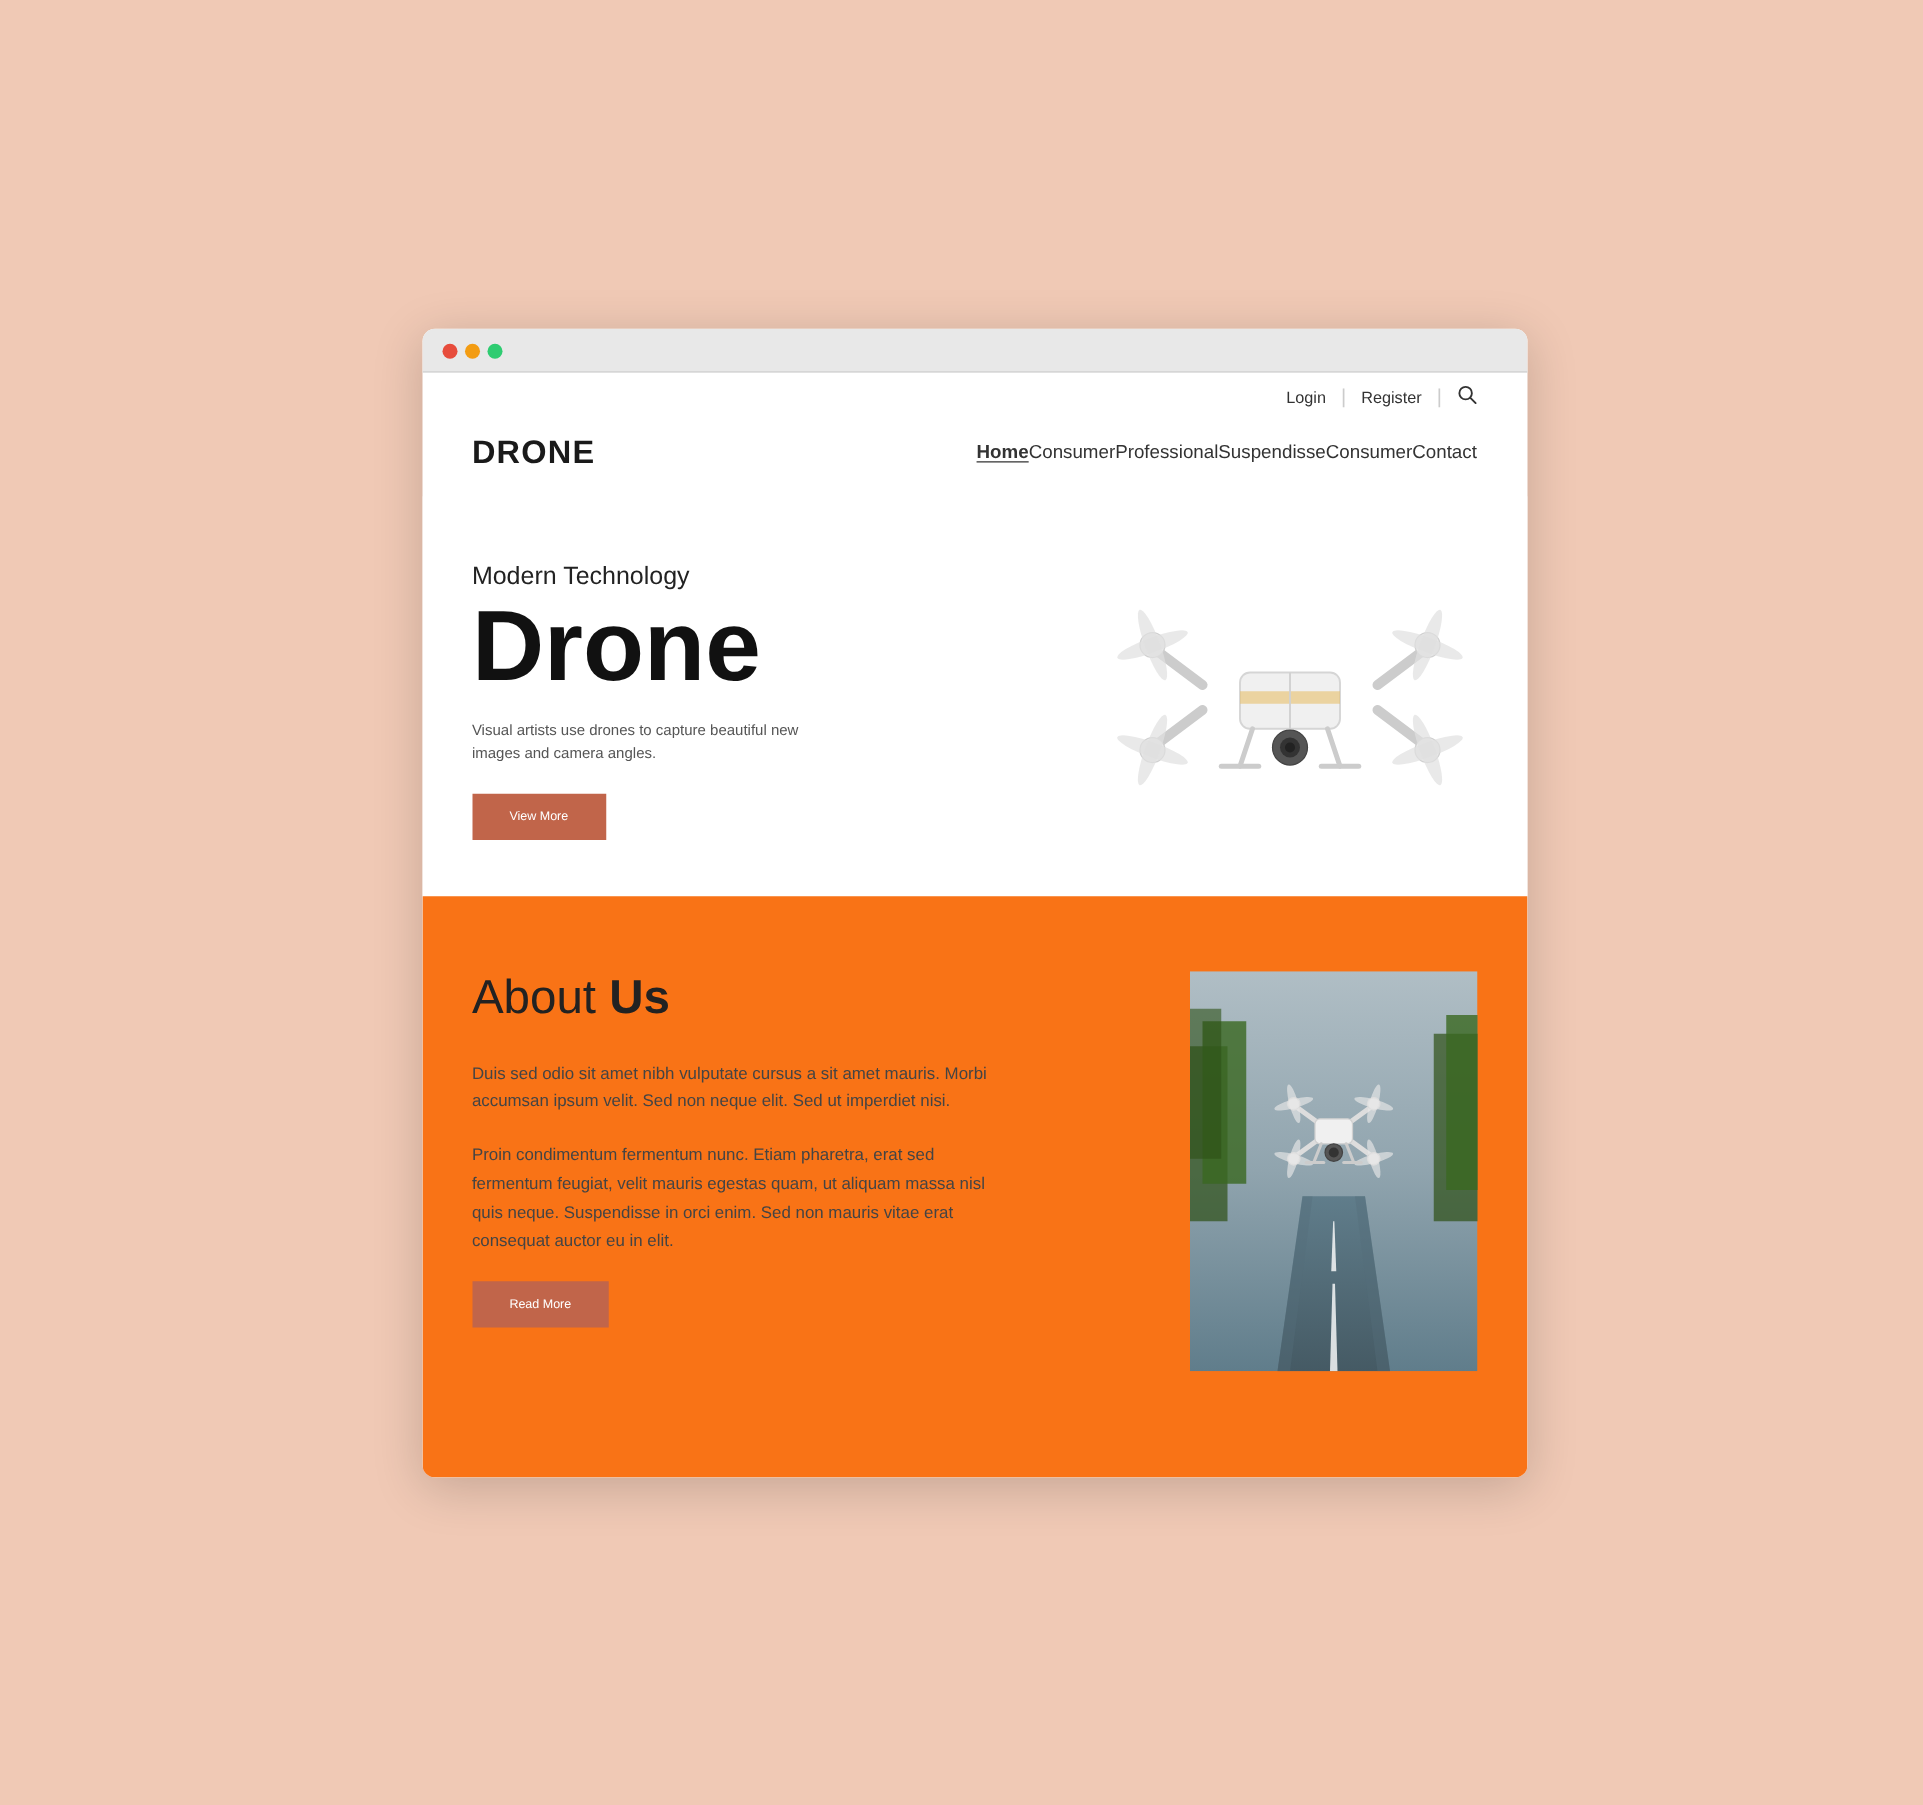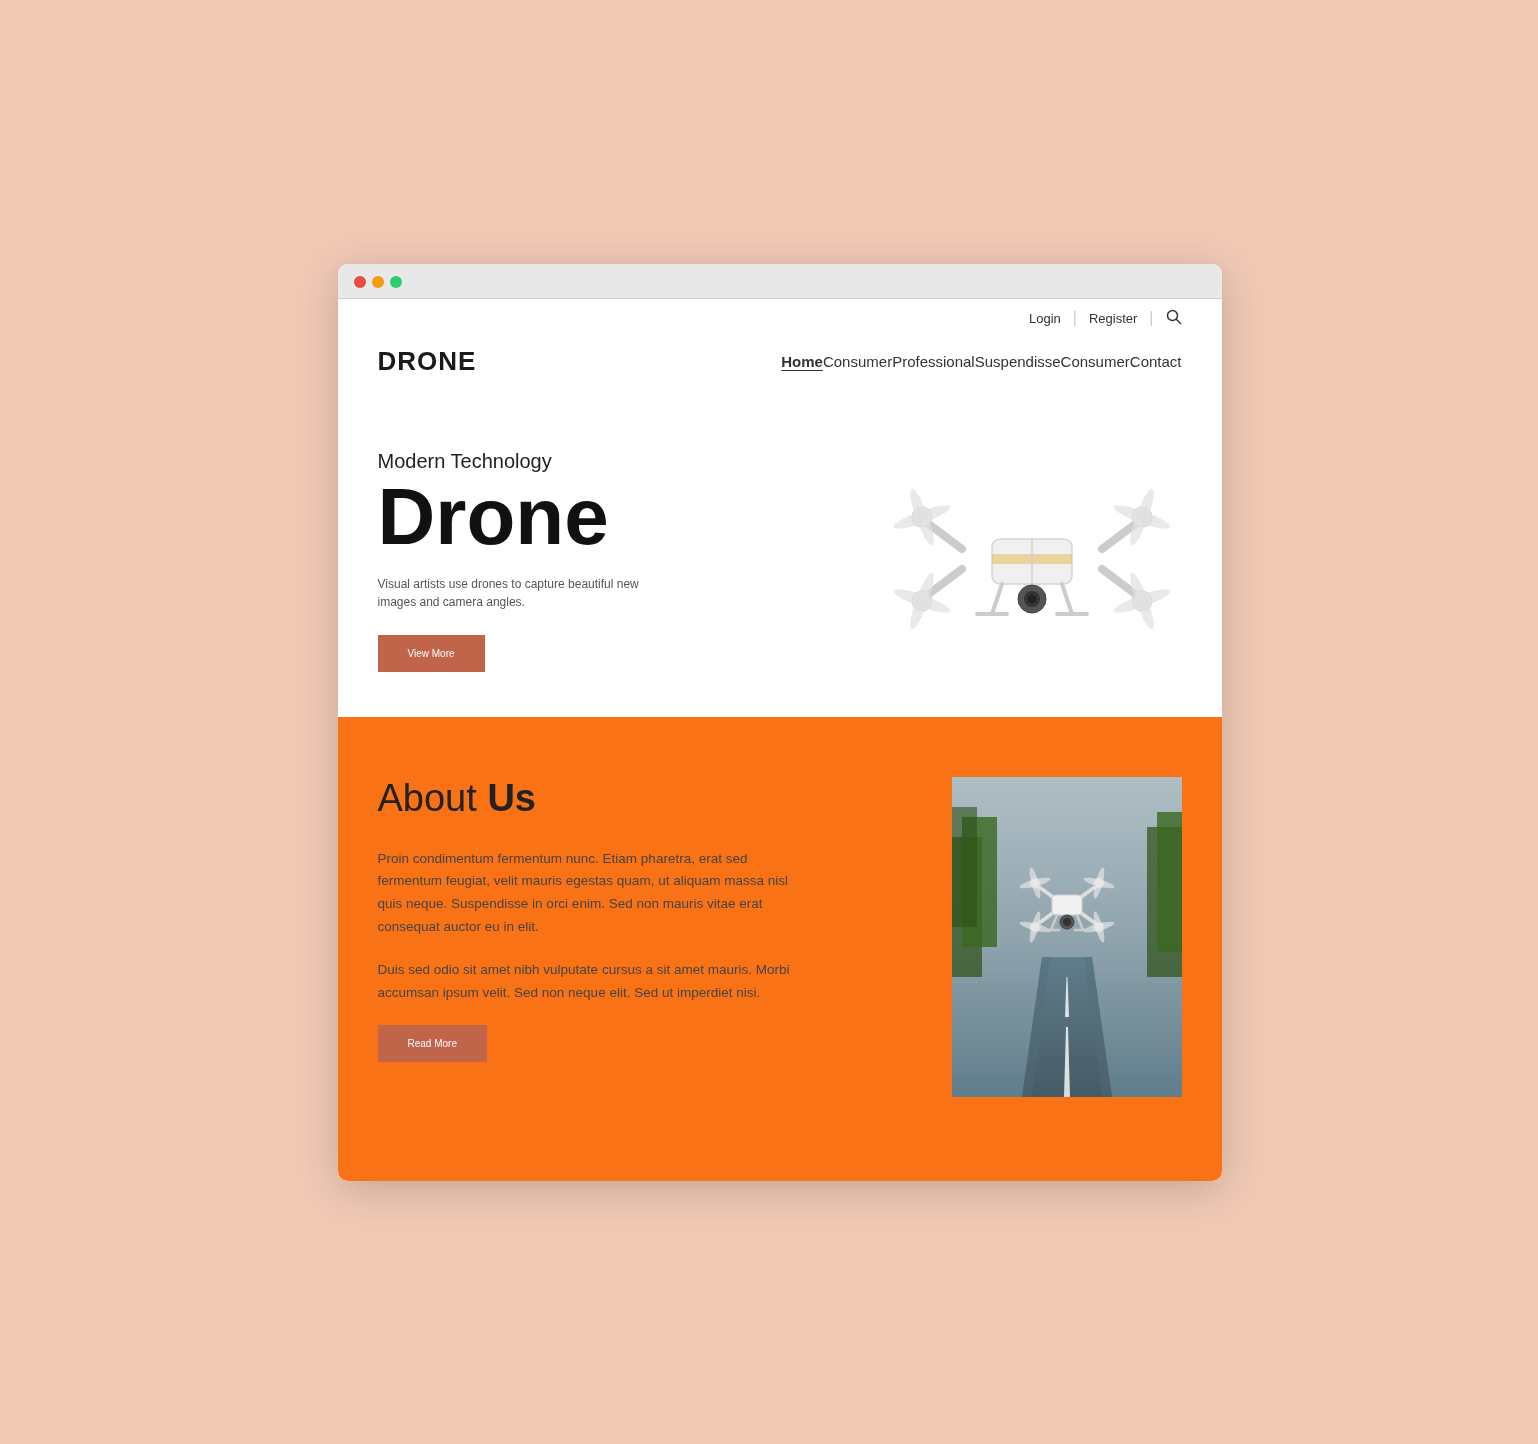--- a/index.html
+++ b/index.html
@@ -304,22 +304,22 @@
       </svg>
     </div>
   </section>
 
   <section class="about-section">
     <div class="about-text">
       <h2 class="about-heading">
         <span>About</span>
         <strong>Us</strong>
       </h2>
+      <p class="about-para">Duis sed odio sit amet nibh vulputate cursus a sit amet mauris. Morbi accumsan ipsum velit. Sed non neque elit. Sed ut imperdiet nisi.</p>
       <p class="about-para">Proin condimentum fermentum nunc. Etiam pharetra, erat sed fermentum feugiat, velit mauris egestas quam, ut aliquam massa nisl quis neque. Suspendisse in orci enim. Sed non mauris vitae erat consequat auctor eu in elit.</p>
-      <p class="about-para">Duis sed odio sit amet nibh vulputate cursus a sit amet mauris. Morbi accumsan ipsum velit. Sed non neque elit. Sed ut imperdiet nisi.</p>
       <button class="btn-primary">Read More</button>
     </div>
     <div class="about-image-area">
       
       <svg width="230" height="320" viewBox="0 0 230 320" xmlns="http://www.w3.org/2000/svg">
 
         <defs>
           <linearGradient id="skyGrad" x1="0" y1="0" x2="0" y2="1">
             <stop offset="0%" stop-color="#b0bec5"></stop>
             <stop offset="50%" stop-color="#90a4ae"></stop>

